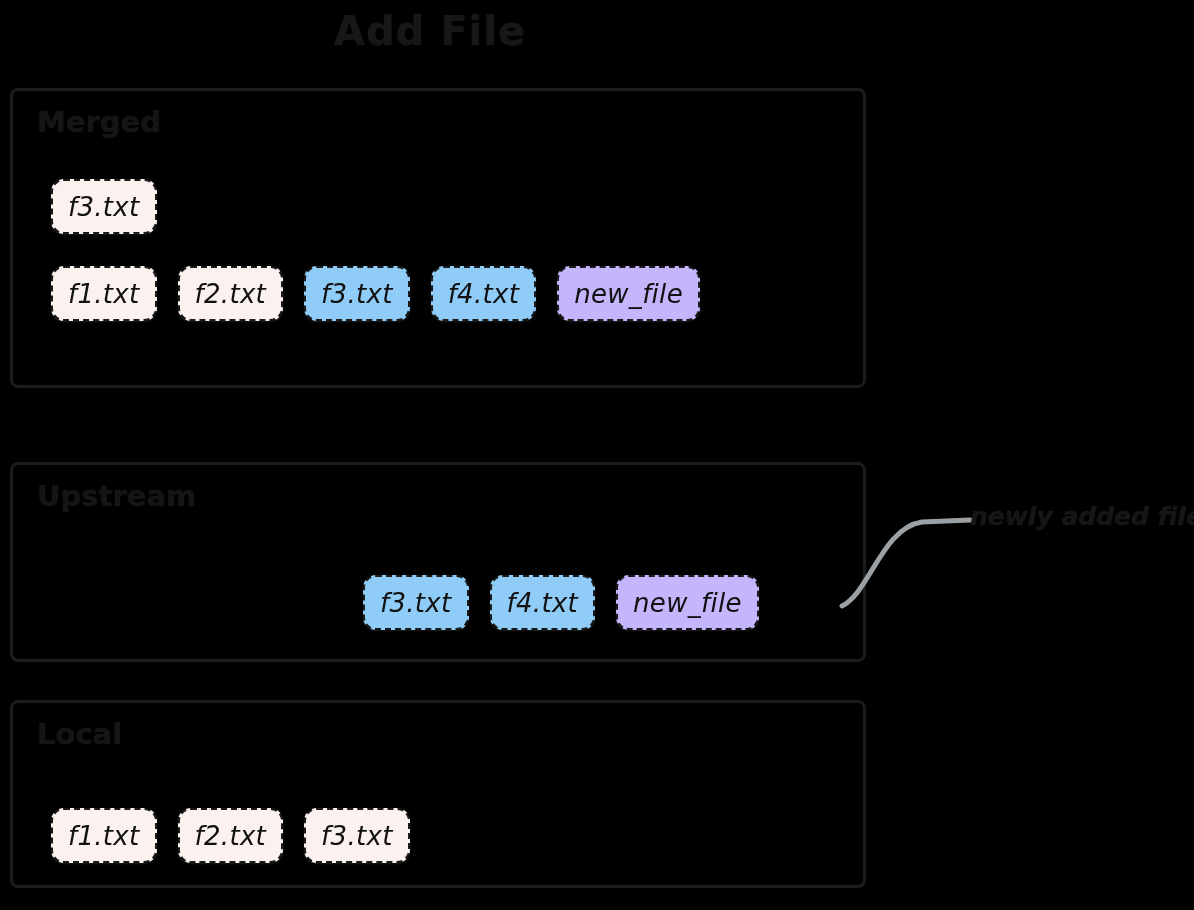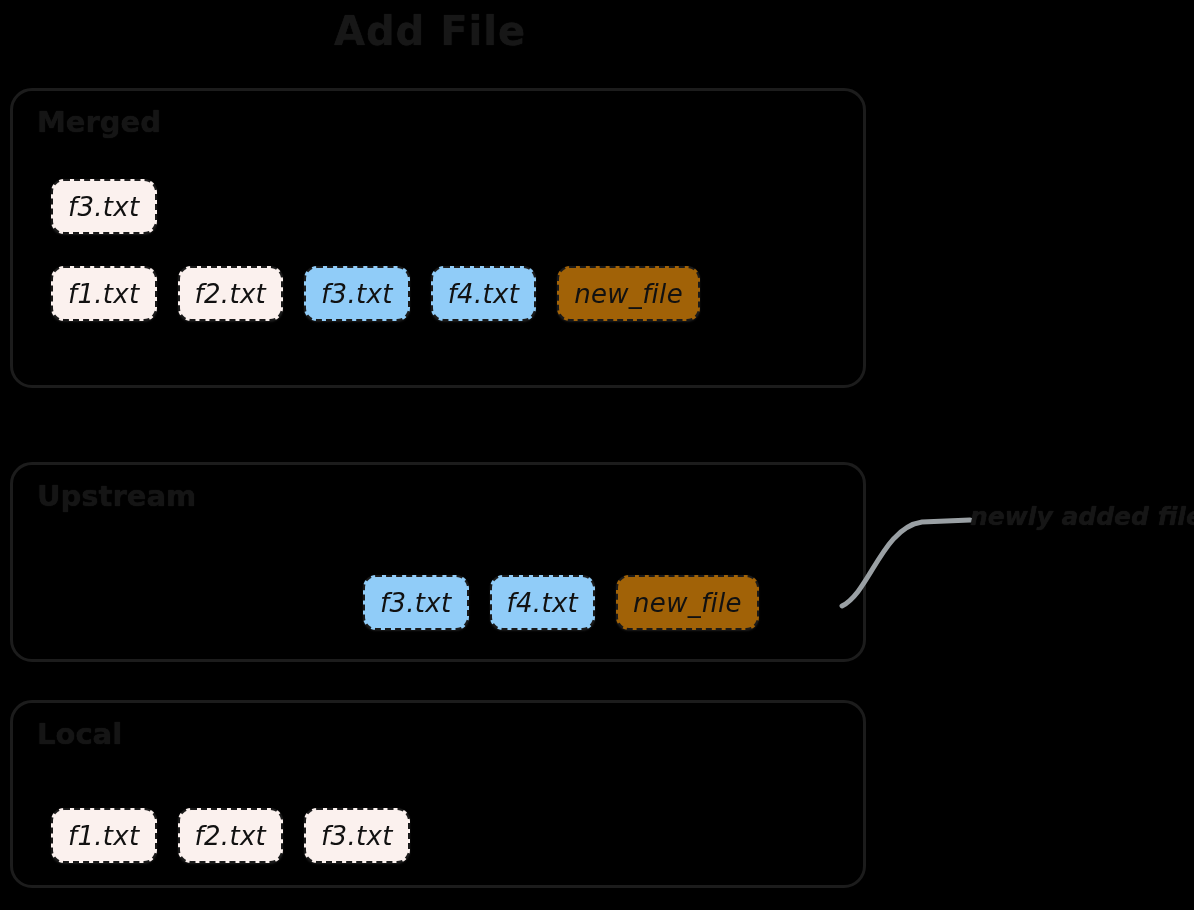--- a/index.html
+++ b/index.html
@@ -31,21 +31,21 @@
     text-shadow: 0 0 1px #1d1d1d;
     user-select: none;
   }
 
   
   .section {
     position: absolute;
     left: 10px;
     width: 856px;
     border: 3px solid #1c1c1c;
-    border-radius: 22px;
+    border-radius: 8px;
     box-sizing: border-box;
     background: #000000;
   }
   #section-merged   { top: 88px;  height: 300px; }
   #section-upstream { top: 462px; height: 200px; }
   #section-local    { top: 700px; height: 188px; }
 
   .section-label {
     position: absolute;
     left: 24px;
@@ -81,21 +81,21 @@
     font-size: 26px;
     font-weight: 400;
     font-style: italic;
     color: #111111;
     white-space: nowrap;
     letter-spacing: 0.3px;
     box-shadow: 0 1px 2px rgba(255,255,255,0.10);
   }
   .chip-plain { background: #FBF1EE; }
   .chip-blue  { background: #90CCF8; }
-  .chip-green { background: #a16207; }
+  .chip-green { background: #c4b5fd; }
 
   
   #annotation-group {
     position: absolute;
     left: 830px;
     top: 488px;
     width: 364px;
     height: 130px;
     pointer-events: none;
   }

